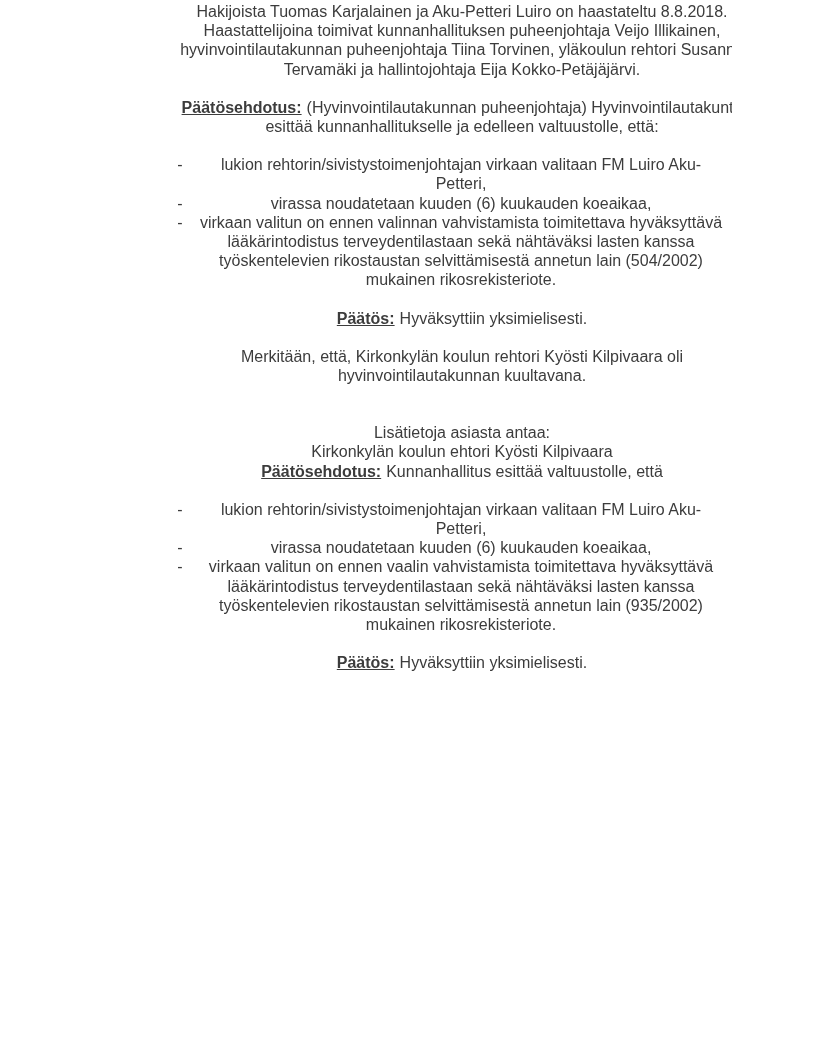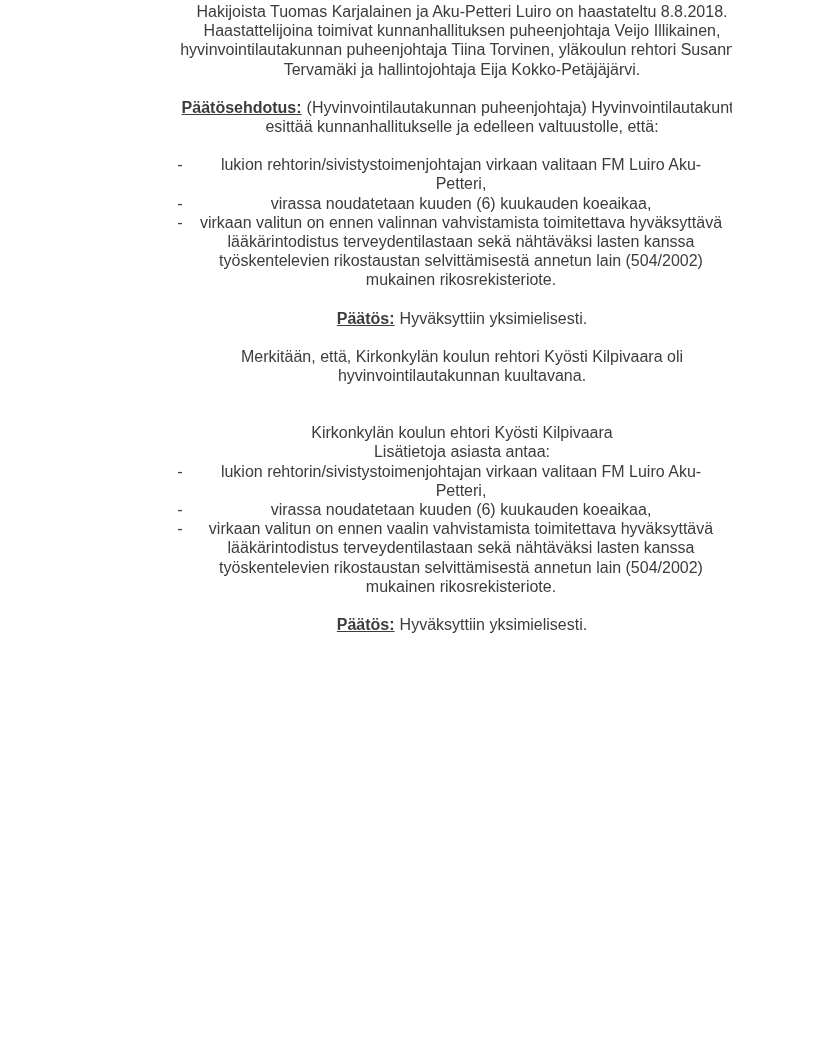--- a/index.html
+++ b/index.html
@@ -85,42 +85,43 @@
         <span class="li-text">virkaan valitun on ennen valinnan vahvistamista toimitettava hyväksyttävä lääkärintodistus terveydentilastaan sekä nähtäväksi lasten kanssa työskentelevien rikostaustan selvittämisestä annetun lain (504/2002) mukainen rikosrekisteriote.</span>
       </div>
     </div>
 
     <p class="para"><span class="label">Päätös:</span><span>Hyväksyttiin yksimielisesti.</span></p>
 
 
     <p class="para">Merkitään, että, Kirkonkylän koulun rehtori Kyösti Kilpivaara oli hyvinvointilautakunnan kuultavana.</p>
 
     <div class="para contact">
+      <div class="contact-line">Lisätietoja asiasta antaa:</div>
       <div class="contact-line">Kirkonkylän koulun ehtori Kyösti Kilpivaara</div>
-      <div class="contact-line">Lisätietoja asiasta antaa:</div>
     </div>
 
   </div>
 
 
   <div class="content">
 
+    <p class="para"><span class="label">Päätösehdotus:</span><span>Kunnanhallitus esittää valtuustolle, että</span></p>
 
     <div class="list">
       <div class="li">
         <span class="dash">-</span>
         <span class="li-text">lukion rehtorin/sivistystoimenjohtajan virkaan valitaan FM Luiro Aku-Petteri,</span>
       </div>
       <div class="li">
         <span class="dash">-</span>
         <span class="li-text">virassa noudatetaan kuuden (6) kuukauden koeaikaa,</span>
       </div>
       <div class="li">
         <span class="dash">-</span>
-        <span class="li-text">virkaan valitun on ennen vaalin vahvistamista toimitettava hyväksyttävä lääkärintodistus terveydentilastaan sekä nähtäväksi lasten kanssa työskentelevien rikostaustan selvittämisestä annetun lain (504/2002) mukainen rikosrekisteriote.</span>
+        <span class="li-text">virkaan valitun on ennen vaalin vahvistamista toimitettava hyväksyttävä lääkärintodistus terveydentilastaan sekä nähtäväksi lasten kanssa työskentelevien rikostaustan selvittämisestä annetun lain (935/2002) mukainen rikosrekisteriote.</span>
       </div>
     </div>
 
     <p class="para"><span class="label">Päätös:</span><span>Hyväksyttiin yksimielisesti.</span></p>
 
   </div>
 
 </div>
 
 </body></html>

